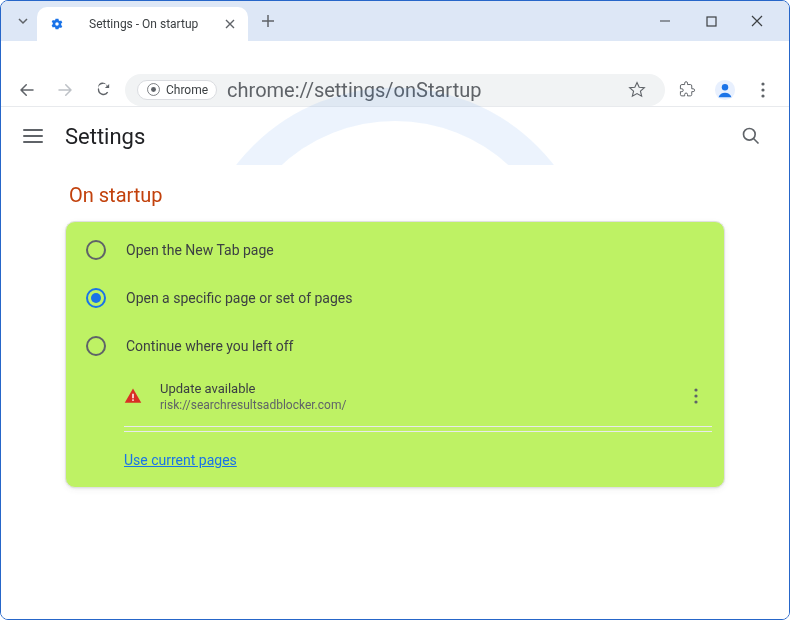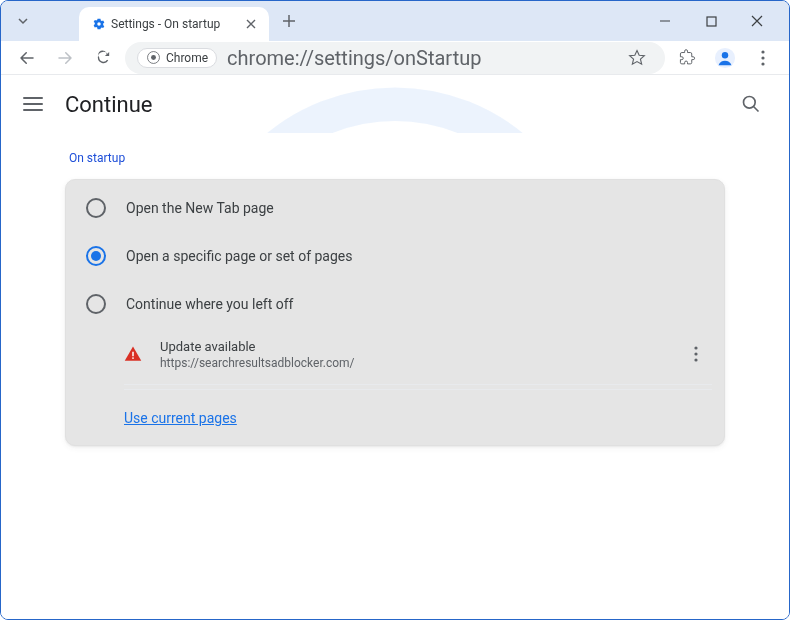--- a/index.html
+++ b/index.html
@@ -1,43 +1,43 @@
 <!DOCTYPE html>
 <html><head>
 <meta charset="utf-8">
 <style>
 * { margin: 0; padding: 0; box-sizing: border-box; font-family: 'Segoe UI', Roboto, Arial, sans-serif; }
 body { width: 790px; height: 620px; background: #fff; overflow: hidden; position: relative; }
 .window { width: 790px; height: 620px; border: 1px solid #2666c9; border-radius: 8px; display: flex; flex-direction: column; overflow: hidden; }
 .titlebar { height: 40px; background: #dde7f6; display: flex; align-items: center; padding: 0 8px; }
 .tab-dropdown { width: 28px; height: 28px; display:flex;align-items:center;justify-content:center;border-radius:6px; }
-.tab { background: #fff; border-radius: 10px 10px 0 0; height: 34px; margin-top: 6px; display: flex; align-items: center; padding: 0 10px 0 12px; min-width: 190px; gap: 4px; margin-left: 42px; }
+.tab { background: #fff; border-radius: 10px 10px 0 0; height: 34px; margin-top: 6px; display: flex; align-items: center; padding: 0 10px 0 12px; min-width: 190px; gap: 24px; }
 .tab-favicon { width: 16px; height: 16px; display:flex;align-items:center;justify-content:center; }
 .tab-title { font-size: 12px; color: #3c4043; flex: 1; white-space: nowrap; overflow: hidden; text-overflow: ellipsis; }
 .tab-close { width: 16px; height: 16px; display:flex;align-items:center;justify-content:center; color:#5f6368; }
 .new-tab { width: 28px; height: 28px; display:flex;align-items:center;justify-content:center; margin-left: 6px; color:#5f6368; }
 .win-controls { margin-left: auto; display: flex; gap: 18px; padding-right: 10px; color:#3c4043; }
 .win-btn { width: 28px; height: 28px; display:flex;align-items:center;justify-content:center; }
-.toolbar { height: 34px; background: #fff; display: flex; align-items: center; padding: 0 10px; gap: 6px; border-bottom: 1px solid #e8eaed; }
+.toolbar { height: 34px; background: #fff; display: flex; align-items: center; padding: 0 10px; gap: 6px; border-bottom: 1px solid #e8eaed; margin-top: 32px; }
 .tb-icon { width: 32px; height: 32px; display:flex;align-items:center;justify-content:center; color:#5f6368; border-radius:50%; }
 .nav-forward { color: #b9bcbf; }
 .omnibox { flex: 1; height: 32px; background: #f1f3f4; border-radius: 16px; display: flex; align-items: center; padding: 0 12px; gap: 10px; }
 .chrome-chip { display:flex; align-items:center; gap:6px; background:#fff; border-radius:12px; padding: 2px 8px; border:1px solid #dadce0; font-size:12px; color:#3c4043; }
 .chrome-chip-icon { width:14px; height:14px; display:flex;align-items:center;justify-content:center; }
 .url-text { font-size: 20px; color: #5f6368; }
 .omnibox-spacer { flex:1; }
 .header { height: 58px; display: flex; align-items: center; padding: 0 22px; gap: 22px; }
 .hamburger { width:20px; display:flex; flex-direction:column; gap:4px; }
 .hamburger span { height:2px; background:#5f6368; border-radius:1px; }
 .header-title { font-size: 22px; color: #202124; font-weight: 400; }
 .header-search { margin-left:auto; color:#5f6368; }
 .content { flex:1; background:#fff; padding: 0 24px; overflow:auto; }
 .section { max-width: 660px; margin: 0 auto; }
-.section-title { font-size: 12px; color:#1d4ed8; padding: 18px 4px 14px; }
-.card { border:1px solid #e0e0e0; border-radius: 10px; box-shadow: 0 1px 2px rgba(60,64,67,0.08), 0 2px 6px rgba(60,64,67,0.06); background:#e5e5e5; padding: 4px 0; }
+.section-title { font-size: 20px; color:#c2410c; padding: 18px 4px 14px; }
+.card { border:1px solid #e0e0e0; border-radius: 10px; box-shadow: 0 1px 2px rgba(60,64,67,0.08), 0 2px 6px rgba(60,64,67,0.06); background:#bef264; padding: 4px 0; }
 .radio-row { display:flex; align-items:center; padding: 14px 20px; gap: 20px; cursor:pointer; }
 .radio { width:20px; height:20px; border:2px solid #5f6368; border-radius:50%; display:flex;align-items:center;justify-content:center; flex-shrink:0; }
 .radio.selected { border-color:#1a73e8; }
 .radio-dot { width:10px; height:10px; background:#1a73e8; border-radius:50%; }
 .radio-label { font-size: 14px; color:#3c4043; }
 .sub-area { margin-left: 58px; margin-right:12px; }
 .page-entry { display:flex; align-items:center; padding: 10px 0; gap:18px; }
 .warn-icon { width:18px; height:18px; display:flex;align-items:center;justify-content:center; }
 .page-text { flex:1; }
 .page-title { font-size:13px; color:#3c4043; }
@@ -151,21 +151,21 @@
         </svg>
     </div>
   </div>
 
   <div class="header">
     <div class="hamburger">
       <span></span>
         <span></span>
         <span></span>
     </div>
-    <div class="header-title">Continue</div>
+    <div class="header-title">Settings</div>
     <div class="tb-icon header-search">
       <svg width="20" height="20" viewBox="0 0 24 24">
           <circle cx="10" cy="10" r="7" stroke="#5f6368" stroke-width="2" fill="none"></circle>
           <path d="M15 15l6 6" stroke="#5f6368" stroke-width="2"></path>
         </svg>
     </div>
   </div>
 
   <div class="content">
     <div class="section">
@@ -189,21 +189,21 @@
           <div class="page-entry">
             <span class="warn-icon">
               <svg width="18" height="18" viewBox="0 0 24 24">
                   <path d="M12 2L1 21h22L12 2z" fill="#d93025"></path>
                   <rect x="11" y="9" width="2" height="6" fill="#fff"></rect>
                   <rect x="11" y="16.5" width="2" height="2" fill="#fff"></rect>
                 </svg>
             </span>
             <div class="page-text">
               <div class="page-title">Update available</div>
-              <div class="page-url">https://searchresultsadblocker.com/</div>
+              <div class="page-url">risk://searchresultsadblocker.com/</div>
             </div>
             <div class="more-btn">
               <svg width="4" height="16" viewBox="0 0 4 16">
                   <circle cx="2" cy="2" r="1.6" fill="#5f6368"></circle>
                   <circle cx="2" cy="8" r="1.6" fill="#5f6368"></circle>
                   <circle cx="2" cy="14" r="1.6" fill="#5f6368"></circle>
                 </svg>
             </div>
           </div>
           <div class="divider"></div>

